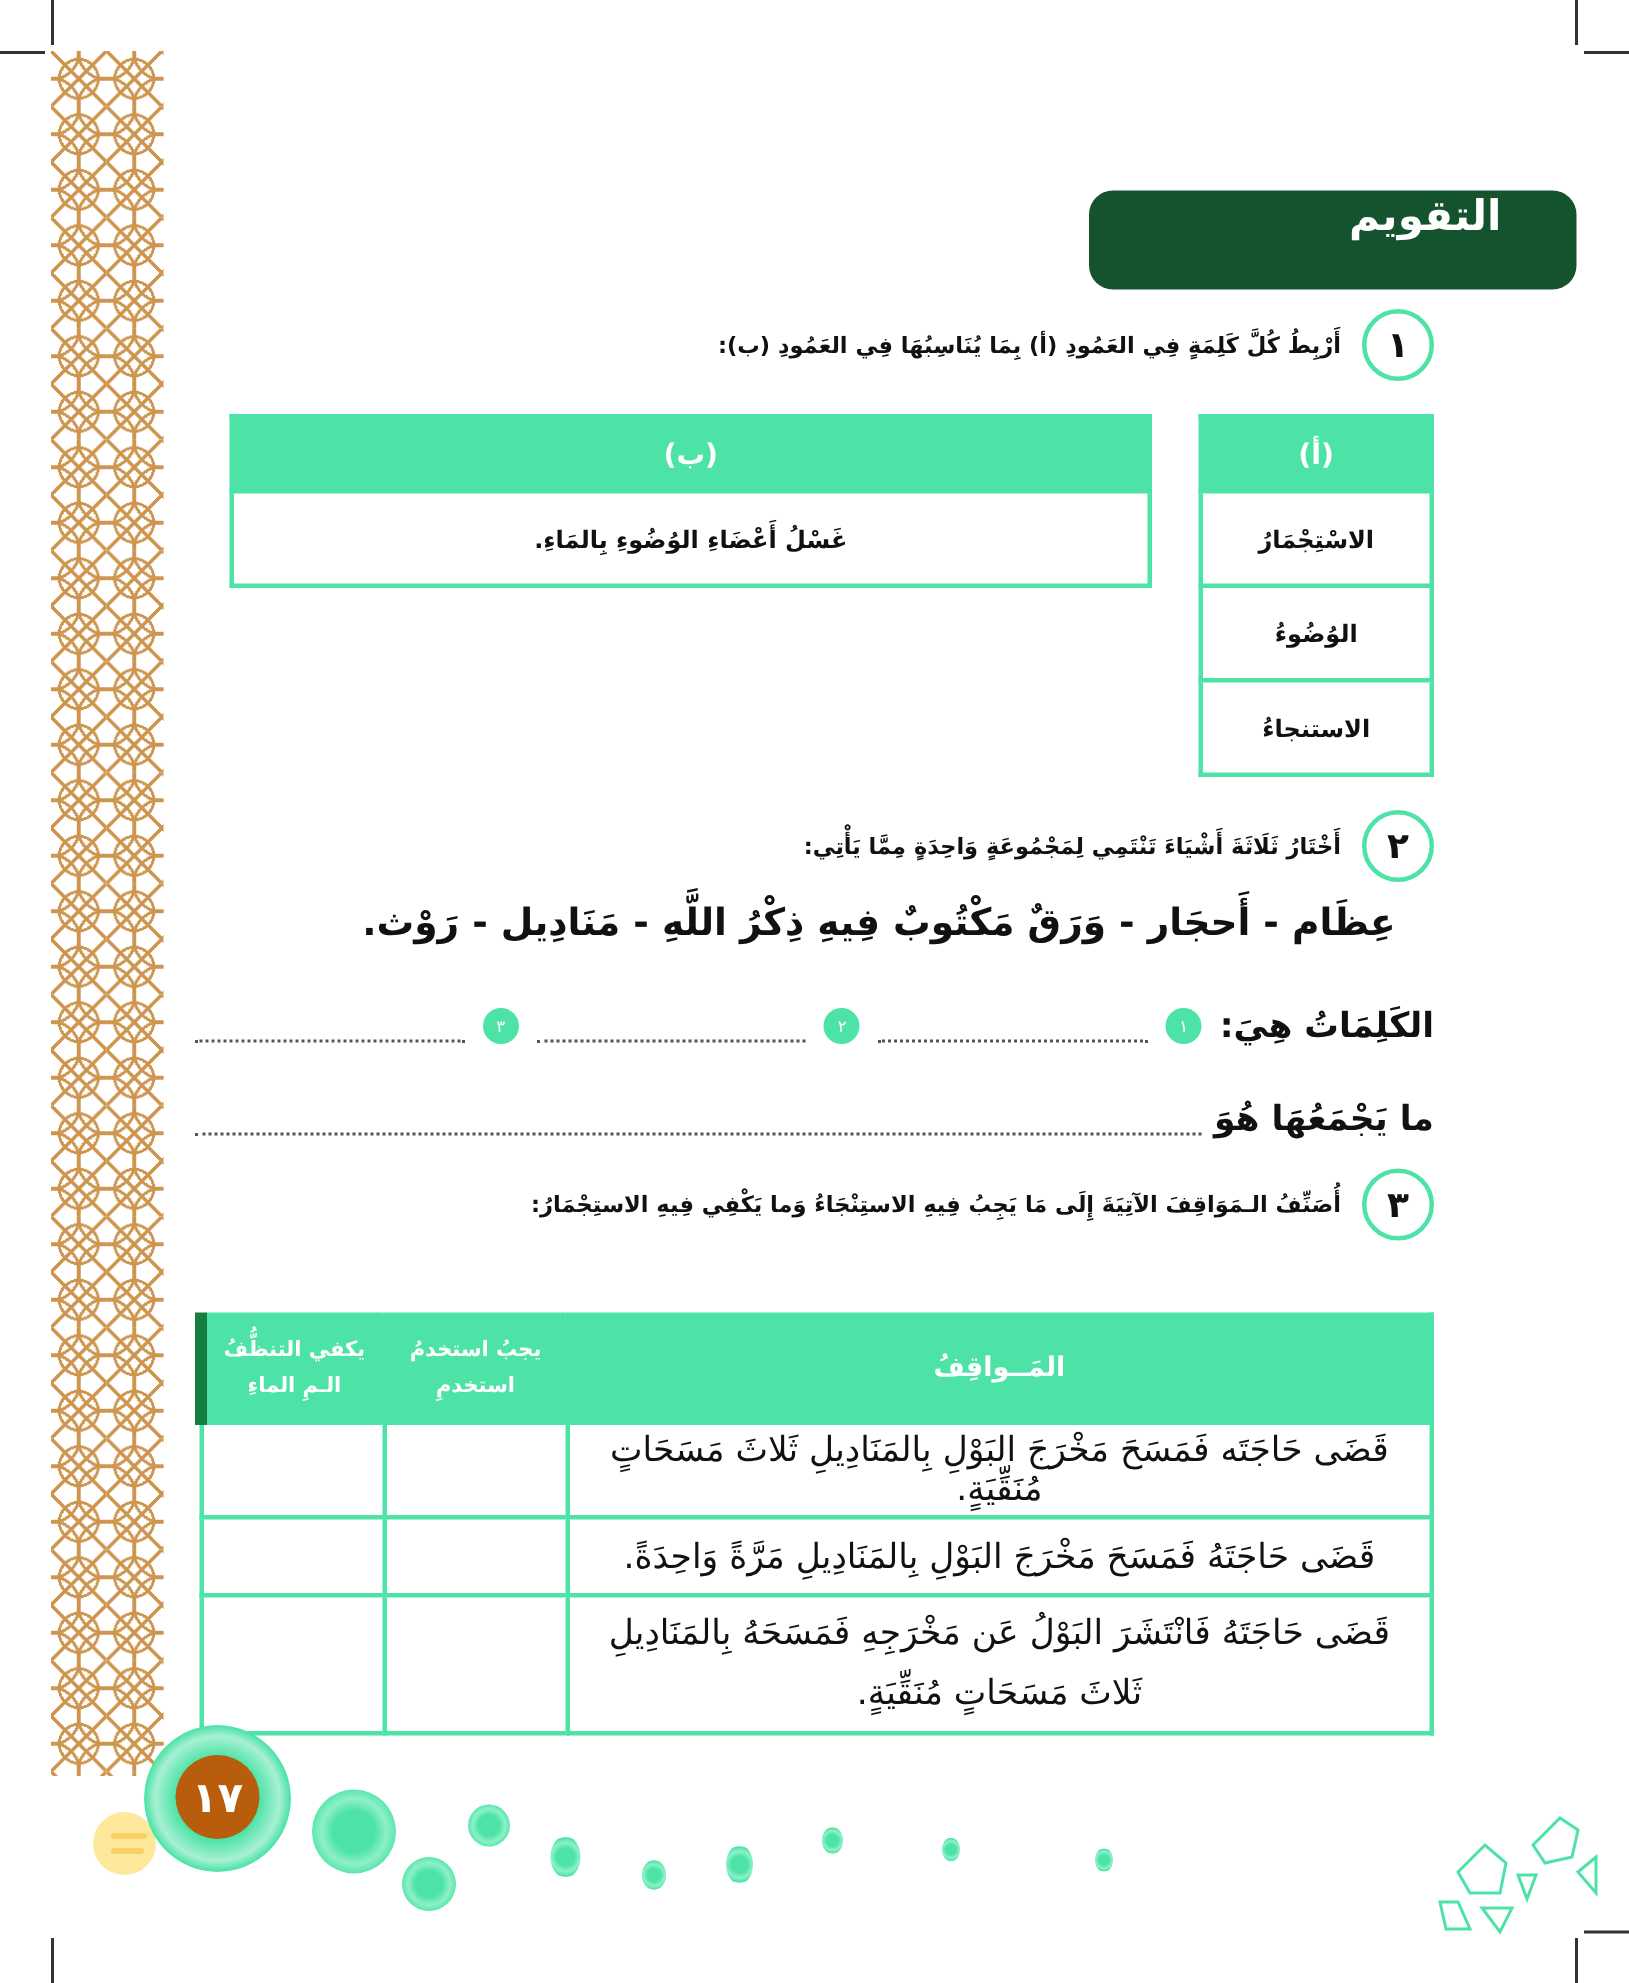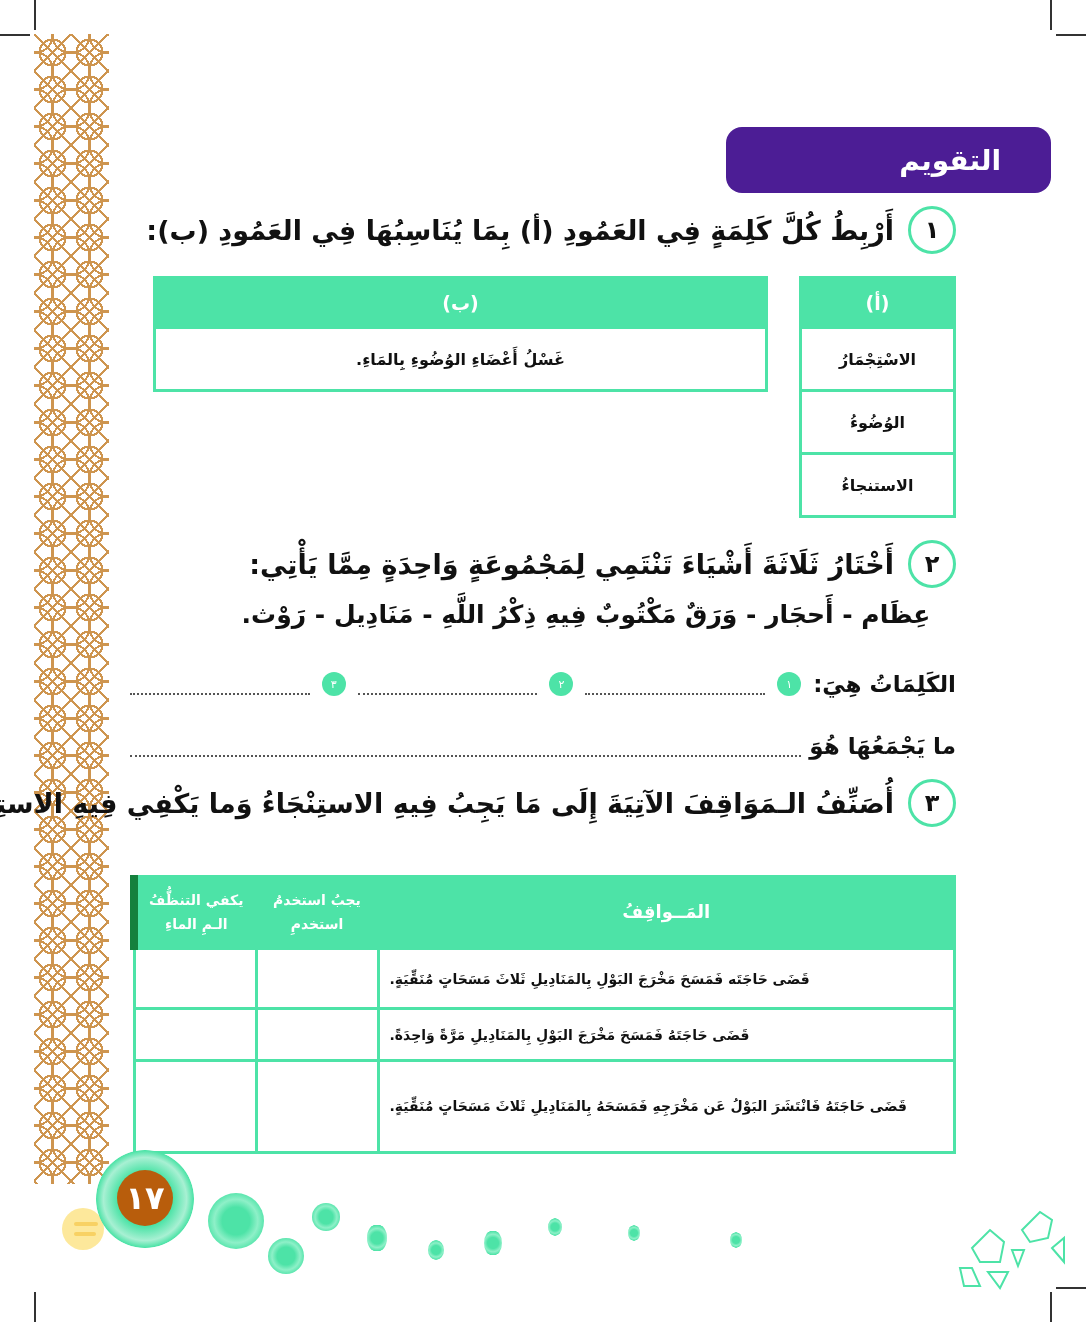--- a/index.html
+++ b/index.html
@@ -21,32 +21,32 @@
       radial-gradient(circle at 100% 100%, transparent 18px, #c98a3c 18px, #c98a3c 20px, transparent 20px),
       linear-gradient(45deg, transparent 48%, #c98a3c 48%, #c98a3c 52%, transparent 52%),
       linear-gradient(-45deg, transparent 48%, #c98a3c 48%, #c98a3c 52%, transparent 52%);
     background-size: 37px 37px;
     opacity: 0.9;
   }
 
   
   .section-banner {
     position: absolute; left: 726px; top: 127px; width: 325px; height: 66px;
-    background: #4c1d95; border-radius: 16px;
-    display: flex; align-items: center; padding-right: 50px;
+    background: #14532d; border-radius: 16px;
+    display: flex; padding-right: 50px;
   }
   .section-banner span { color: #fff; font-weight: bold; font-size: 28px; font-family: "DejaVu Sans", sans-serif; }
 
   .q-row { position: absolute; right: 130px; display: flex; align-items: center; gap: 14px; }
   .q-num {
     width: 48px; height: 48px; border: 3px solid #4de3a7; border-radius: 50%;
     display: flex; align-items: center; justify-content: center;
     font-weight: bold; font-size: 24px; background: #fff; flex-shrink: 0;
   }
-  .q-text { font-weight: bold; font-size: 27px; white-space: nowrap; }
+  .q-text { font-weight: bold; font-size: 15px; white-space: nowrap; }
 
   
   .tbl { position: absolute; border-collapse: collapse; }
   .tbl td, .tbl th { border: 3px solid #4de3a7; text-align: center; vertical-align: middle; }
   .tbl th { background: #4de3a7; color: #fff; font-size: 19px; font-weight: bold; }
   .tbl td { font-size: 16px; font-weight: bold; }
 
   .col-a { right: 130px; top: 276px; width: 157px; }
   .col-a th { height: 50px; }
   .col-a td { height: 63px; }
@@ -62,34 +62,34 @@
   .dot-badge { width: 24px; height: 24px; background: #4de3a7; color: #fff; border-radius: 50%; font-size: 11px; display: flex; align-items: center; justify-content: center; flex-shrink: 0; }
   .dots { flex: 1; border-bottom: 2px dotted #555; height: 14px; margin-top: 8px; }
   .gather-line { position: absolute; right: 130px; top: 726px; width: 826px; height: 40px; display: flex; align-items: center; gap: 8px; }
   .gather-line .dots { flex: 1; }
 
   
   .tbl3 { position: absolute; right: 130px; top: 875px; width: 826px; border-collapse: collapse; }
   .tbl3 th { background: #4de3a7; color: #fff; font-weight: bold; font-size: 14px; border: 3px solid #4de3a7; border-left: 2px solid #fff; height: 72px; line-height: 1.7; }
   .tbl3 th:last-child { border-left: 8px solid #15803d; }
   .tbl3 th.situ { font-size: 18px; }
-  .tbl3 td { border: 3px solid #4de3a7; font-size: 14px; font-weight: bold; padding: 4px 10px; text-align: left; }
+  .tbl3 td { border: 3px solid #4de3a7; font-size: 23px; font-weight: normal; padding: 4px 10px; text-align: center; }
   .tbl3 td.blank { width: 122px; }
   .tbl3 tr.r1 td { height: 60px; }
   .tbl3 tr.r2 td { height: 52px; }
   .tbl3 tr.r3 td { height: 92px; line-height: 1.7; }
 
   
   .page-rosette {
     position: absolute; left: 96px; top: 1150px; width: 98px; height: 98px; border-radius: 50%;
     background: radial-gradient(circle, #4de3a7 40%, #a8f0d3 60%, #4de3a7 70%, transparent 72%);
   }
   .page-number {
     position: absolute; left: 117px; top: 1170px; width: 56px; height: 56px; border-radius: 50%;
-    background: #b85d0c; color: #fff; font-weight: bold; font-size: 32px;
+    background: #b85d0c; color: #fff; font-weight: bold; font-size: 28px;
     display: flex; align-items: center; justify-content: center; text-align: right;
   }
   .publisher-logo {
     position: absolute; left: 62px; top: 1208px; width: 42px; height: 42px; border-radius: 50%;
     background: #fde58a; opacity: 0.85;
   }
   .publisher-logo::before, .publisher-logo::after {
     content: ""; position: absolute; left: 12px; height: 4px; background: #f7c948; border-radius: 2px;
   }
   .publisher-logo::before { top: 14px; width: 24px; }

